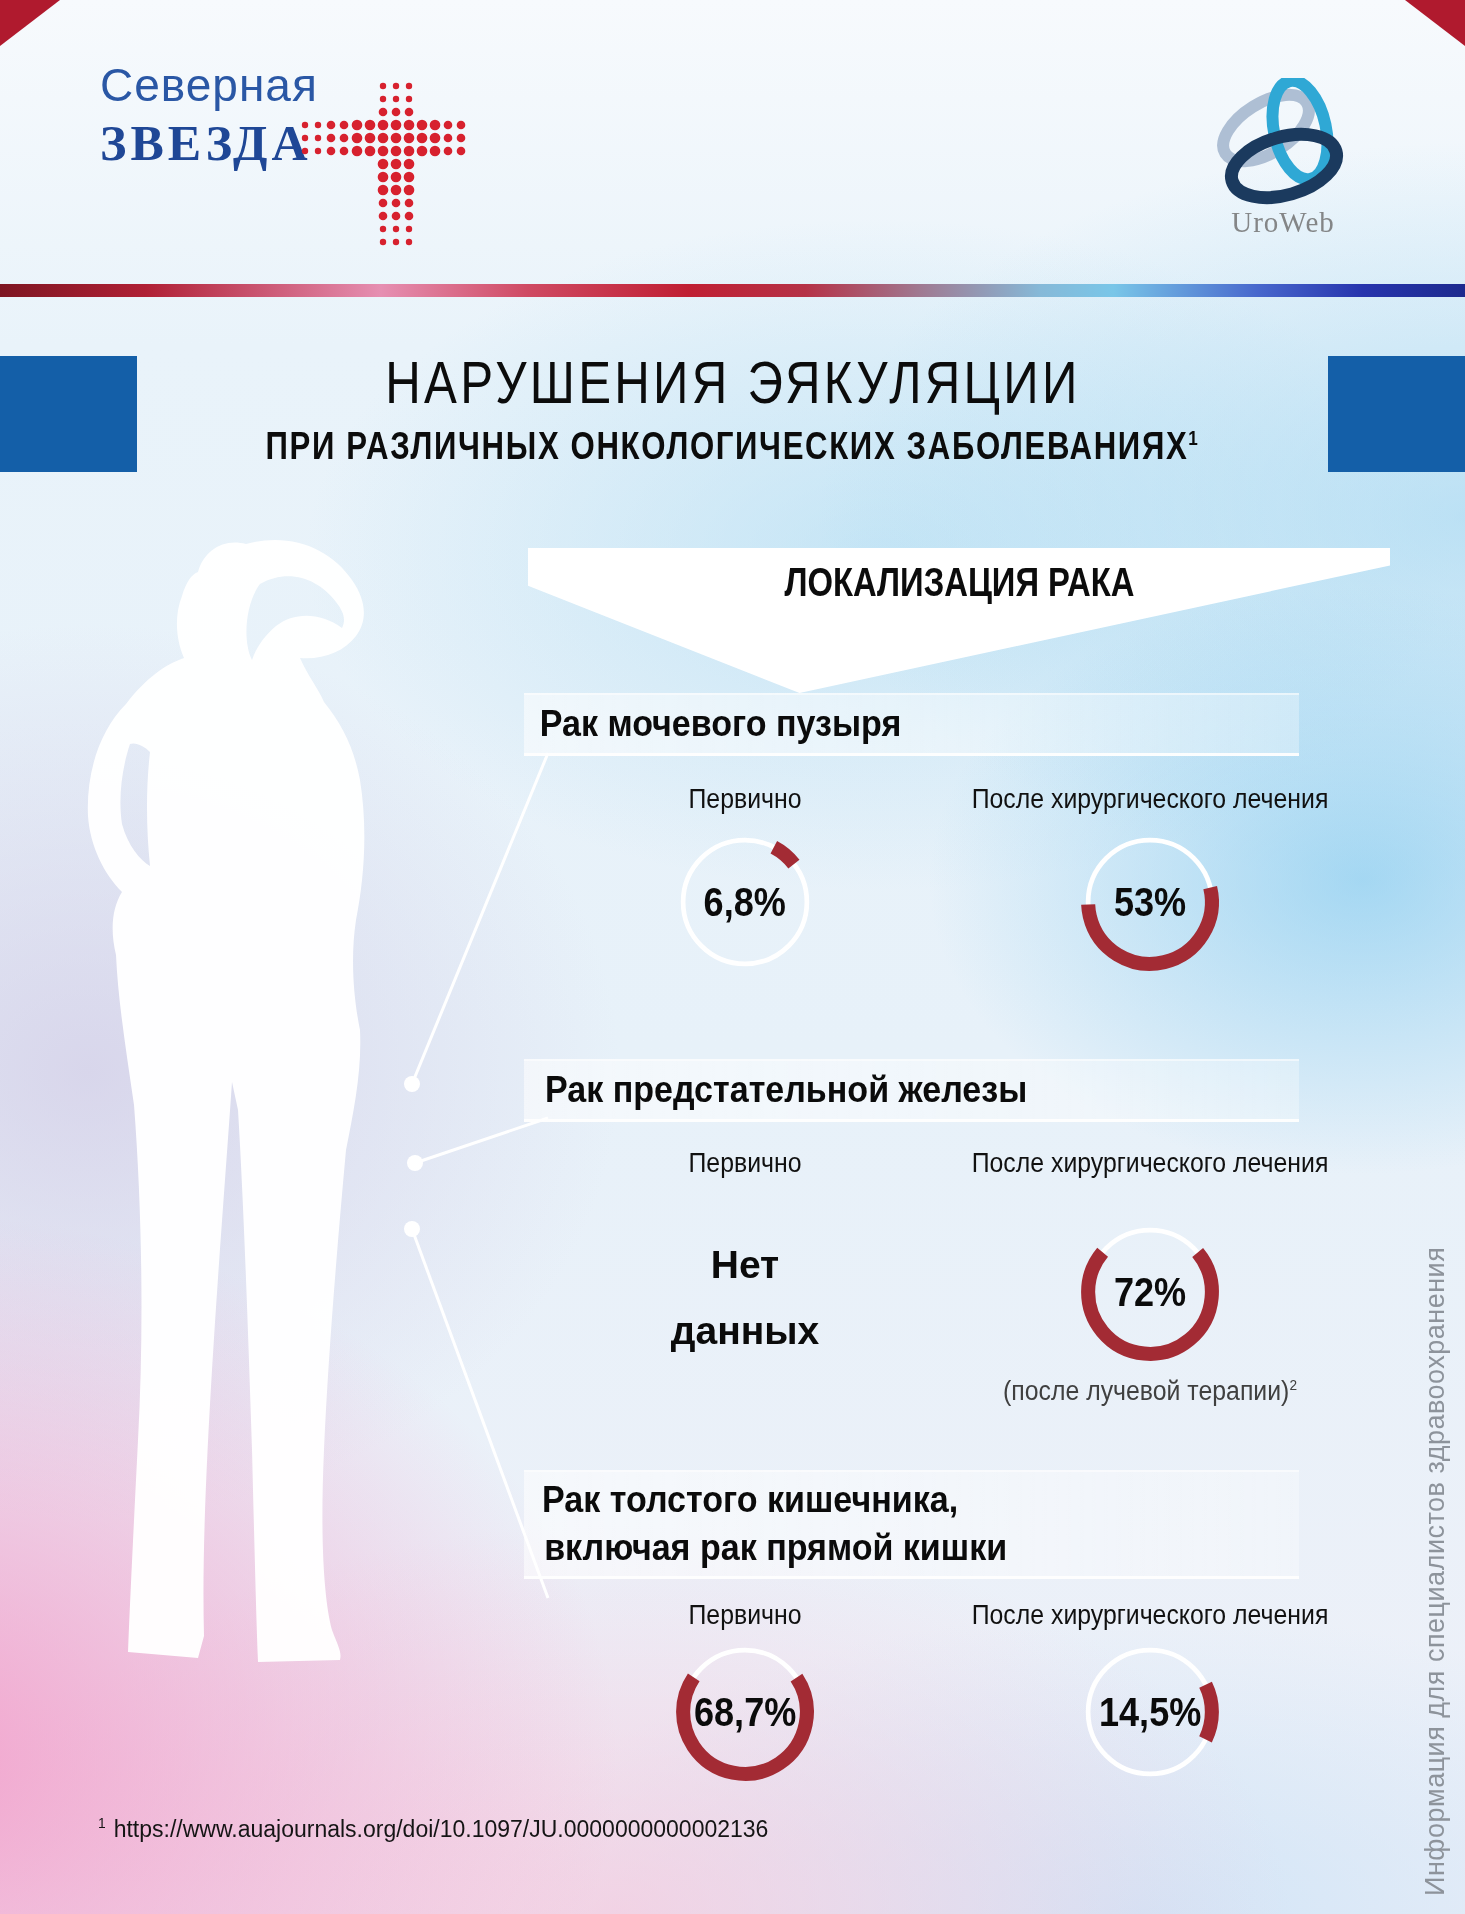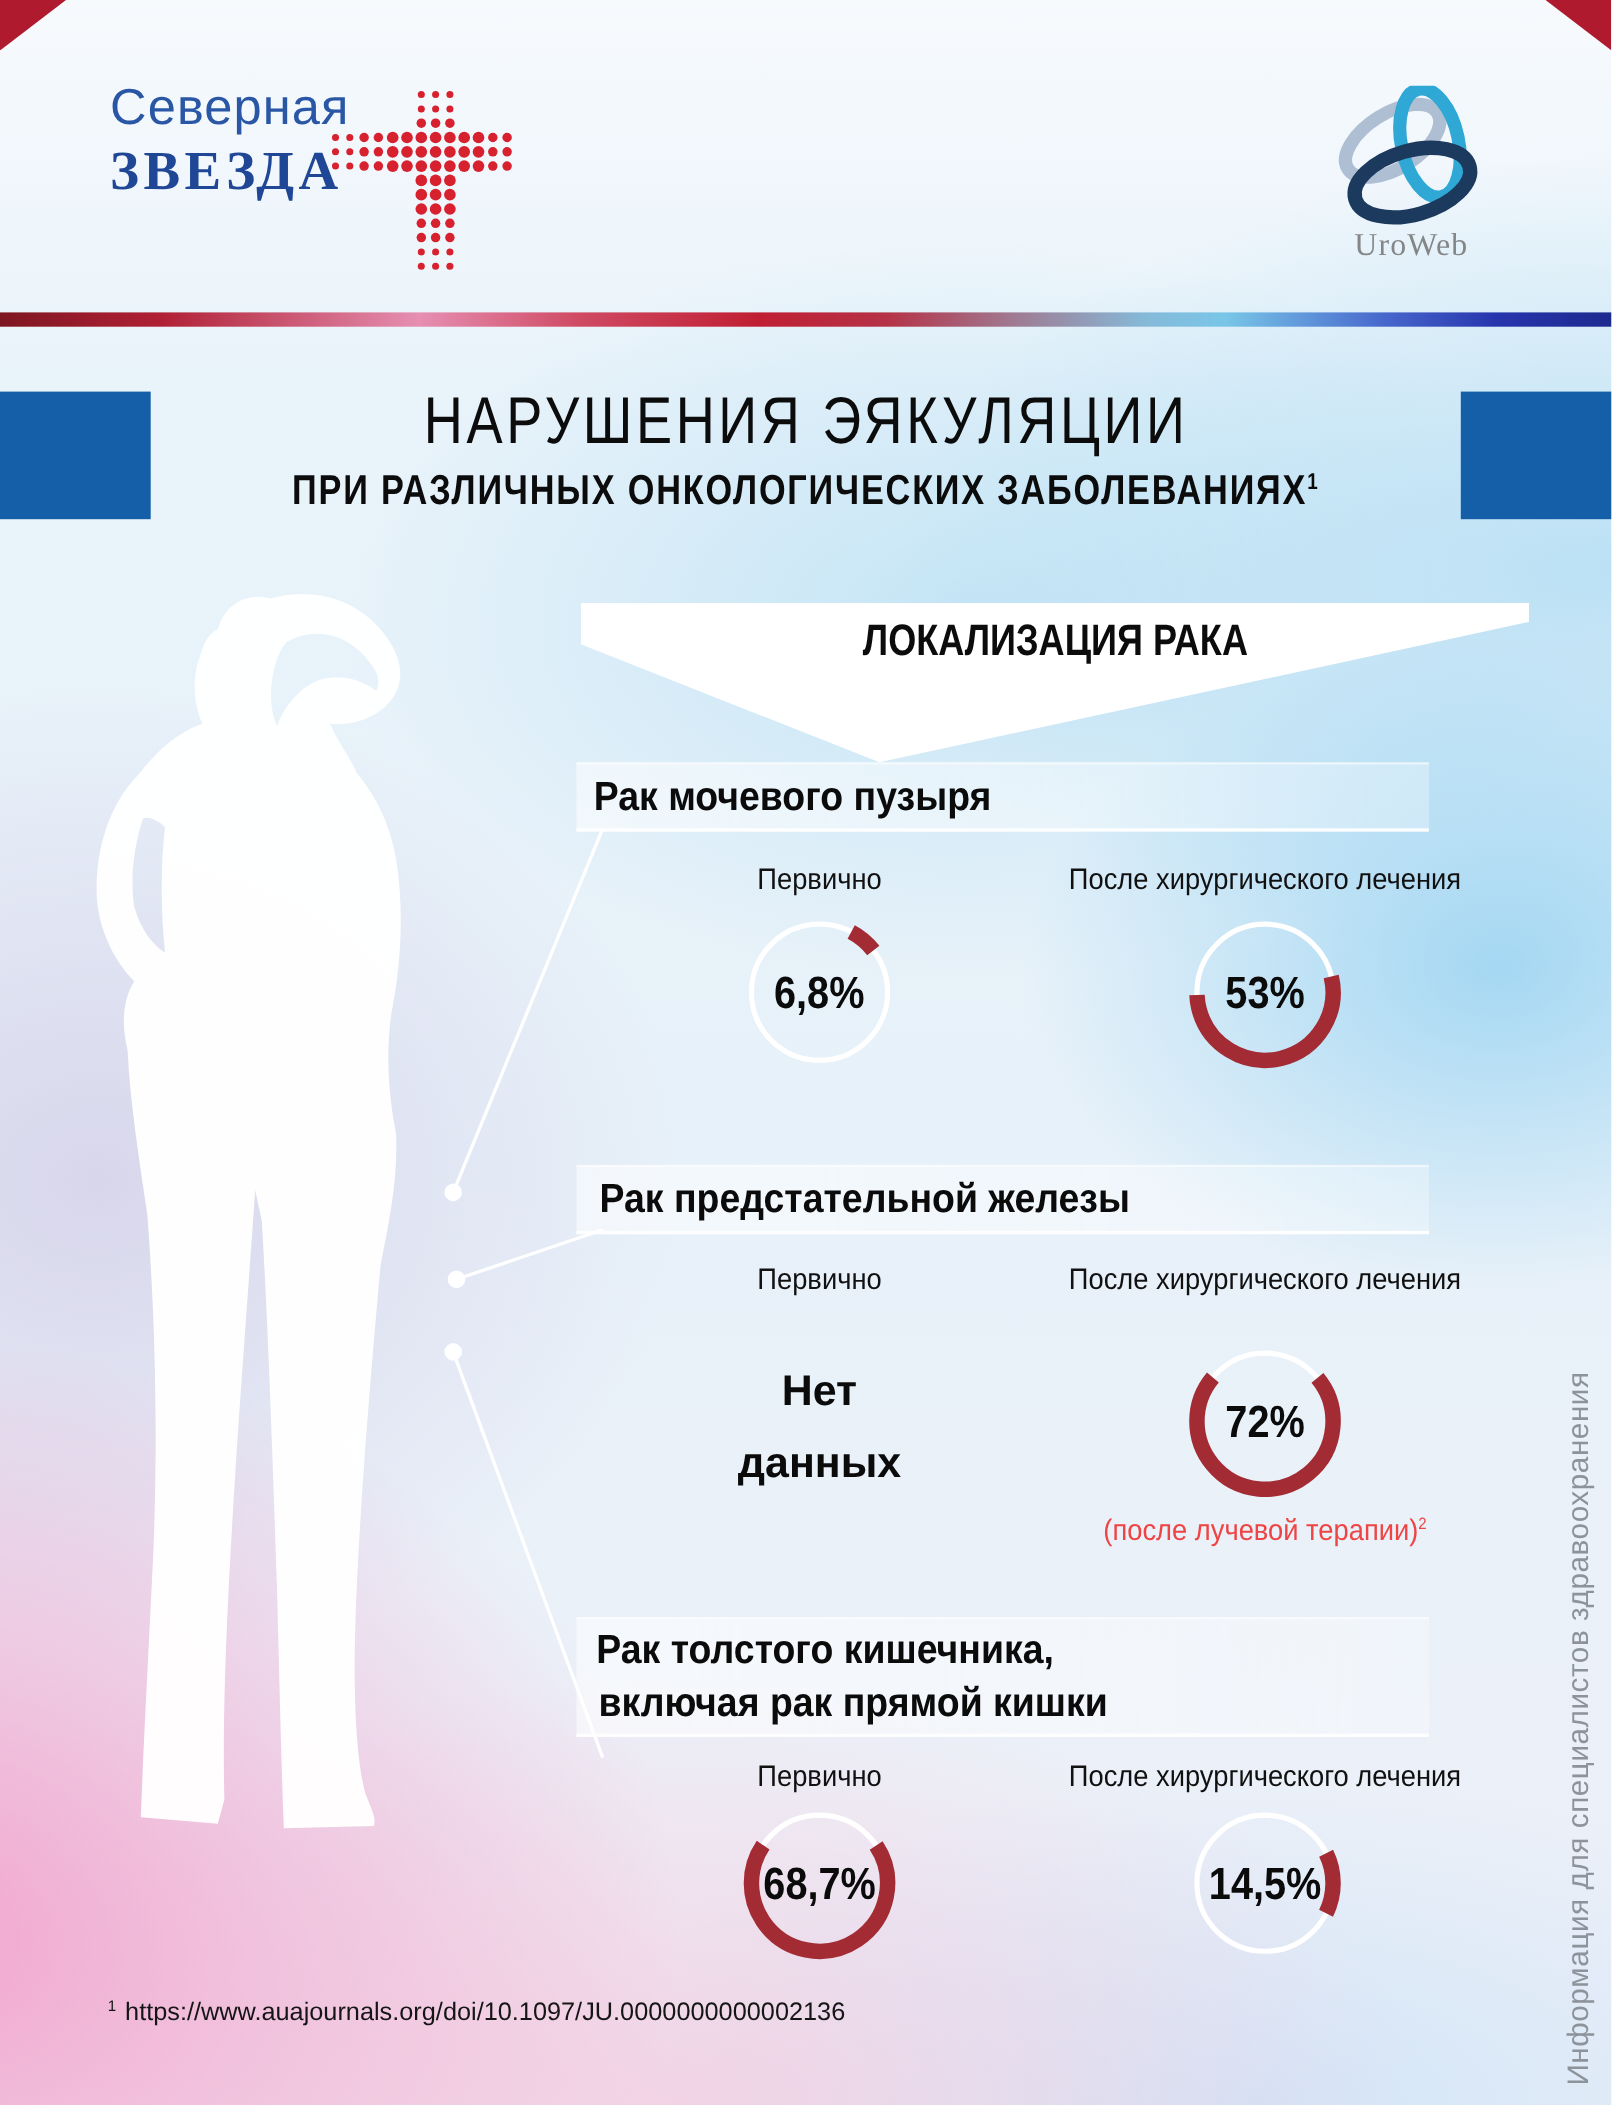--- a/index.html
+++ b/index.html
@@ -13,21 +13,21 @@
       radial-gradient(ellipse 980px 760px at -6% 92%, rgba(243,150,197,.85), transparent 72%),
       radial-gradient(ellipse 900px 520px at 42% 100%, rgba(246,196,218,.65), transparent 75%),
       radial-gradient(ellipse 760px 640px at 6% 56%, rgba(206,196,226,.60), transparent 70%),
       radial-gradient(ellipse 900px 420px at 78% 100%, rgba(198,224,246,.70), transparent 72%),
       linear-gradient(180deg,#f7fafd 0%, #e9f3fa 18%, #e7f1f9 55%, #eef0f8 100%);}
   .corner{position:absolute;width:60px;height:46px;background:#b01a2e;}
   .corner.tl{left:0;top:0;clip-path:polygon(0 0,100% 0,0 100%);}
   .corner.tr{right:0;top:0;clip-path:polygon(0 0,100% 0,100% 100%);}
 
   
-  .logo-nz{position:absolute;left:100px;top:70px;}
+  .logo-nz{position:absolute;left:100px;top:58px;}
   .logo-nz .l1{font-size:46px;color:#2a57a5;letter-spacing:1px;}
   .logo-nz .l2{font-family:"Liberation Serif", serif;font-weight:bold;font-size:50px;
                color:#1f4796;letter-spacing:4px;margin-top:2px;}
   #dot-cross{position:absolute;left:296px;top:52px;}
   #dot-cross circle{fill:#d7212e;}
   .logo-uroweb{position:absolute;left:1198px;top:78px;width:170px;text-align:center;}
   .logo-uroweb .uw-label{font-family:"Liberation Serif", serif;font-size:29px;
        color:#737373;opacity:.85;margin-top:-6px;letter-spacing:1px;}
 
   .divider{position:absolute;left:0;top:284px;width:1465px;height:13px;
@@ -59,21 +59,21 @@
   .collabel{position:absolute;transform:translateX(-50%);font-size:27px;color:#111;white-space:nowrap;}
   .donut{position:absolute;width:150px;height:150px;}
   .donut svg{position:absolute;inset:0;}
   .donut .ring{fill:none;stroke:#ffffff;stroke-width:5;}
   .donut .arc{fill:none;stroke:#a32b34;stroke-width:15;}
   .dval{position:absolute;inset:0;display:flex;align-items:center;justify-content:center;
         font-weight:bold;font-size:41px;color:#0b0b0b;}
   .dval .cond92{transform:scaleX(.88);}
   .nodata{position:absolute;left:745px;transform:translateX(-50%);text-align:center;
         font-weight:bold;font-size:39px;line-height:66px;color:#0b0b0b;}
-  .note{position:absolute;left:1150px;transform:translateX(-50%);font-size:27px;color:#ef4444;white-space:nowrap;}
+  .note{position:absolute;left:1150px;transform:translateX(-50%);font-size:27px;color:#404040;white-space:nowrap;}
 
   
   .footnotes{position:absolute;left:98px;top:1808px;font-size:23px;color:#151515;line-height:31px;}
   .footnotes sup{font-size:60%;margin-right:8px;}
 
   .sidenote{position:absolute;right:14px;bottom:18px;height:690px;
       writing-mode:vertical-rl;transform:rotate(180deg);
       font-size:27px;color:#8d939b;letter-spacing:.5px;}
 
   svg.overlay{position:absolute;inset:0;pointer-events:none;}

